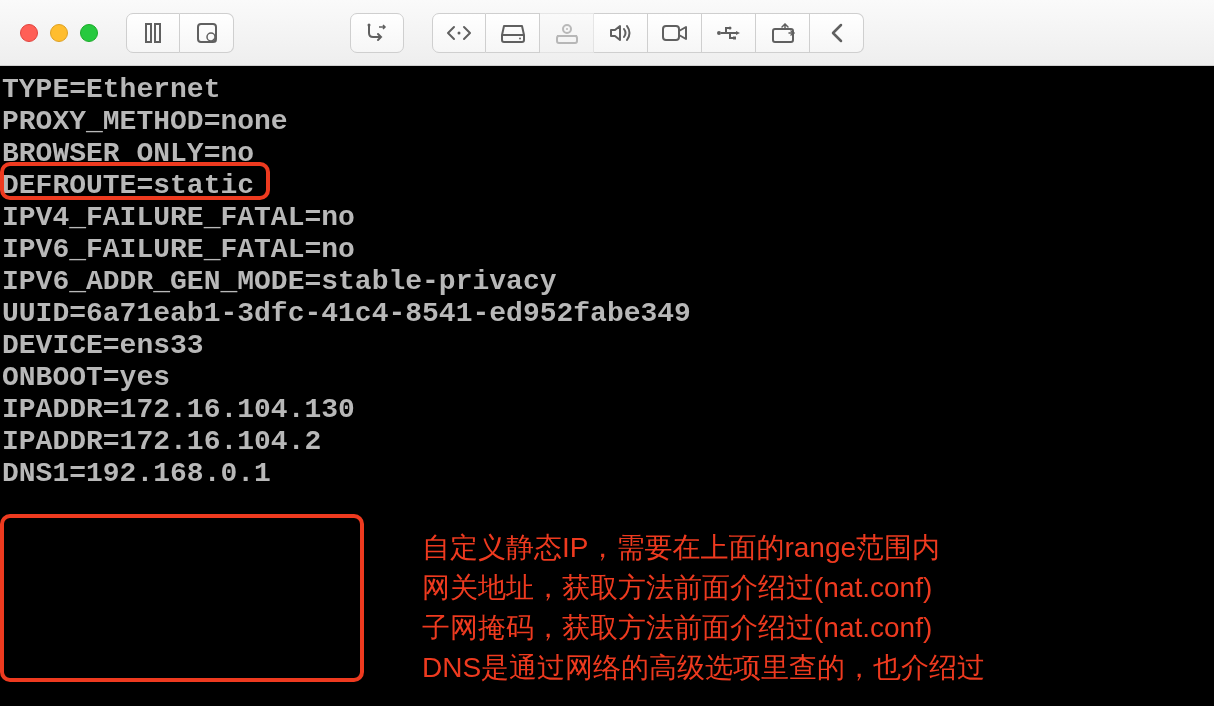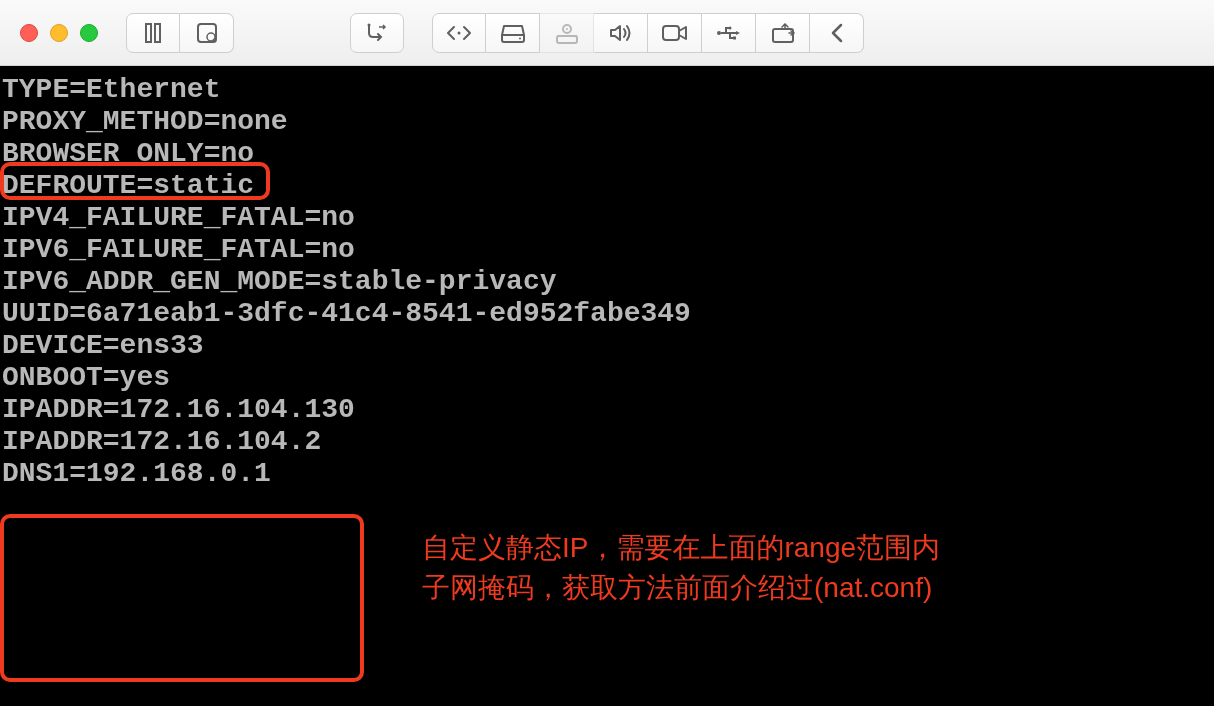--- a/index.html
+++ b/index.html
@@ -227,15 +227,17 @@
   <div class="term-line">ONBOOT=yes</div>
   <div class="term-line">IPADDR=172.16.104.130</div>
   <div class="term-line">IPADDR=172.16.104.2</div>
   <div class="term-line">DNS1=192.168.0.1</div>
 
   <div class="highlight-box hb1"></div>
   <div class="highlight-box hb2"></div>
 
   <div class="annotations">
     <div>自定义静态IP，需要在上面的range范围内</div>
+    <div>网关地址，获取方法前面介绍过(nat.conf)</div>
     <div>子网掩码，获取方法前面介绍过(nat.conf)</div>
+    <div>DNS是通过网络的高级选项里查的，也介绍过</div>
   </div>
 </div>
 
 </body></html>

